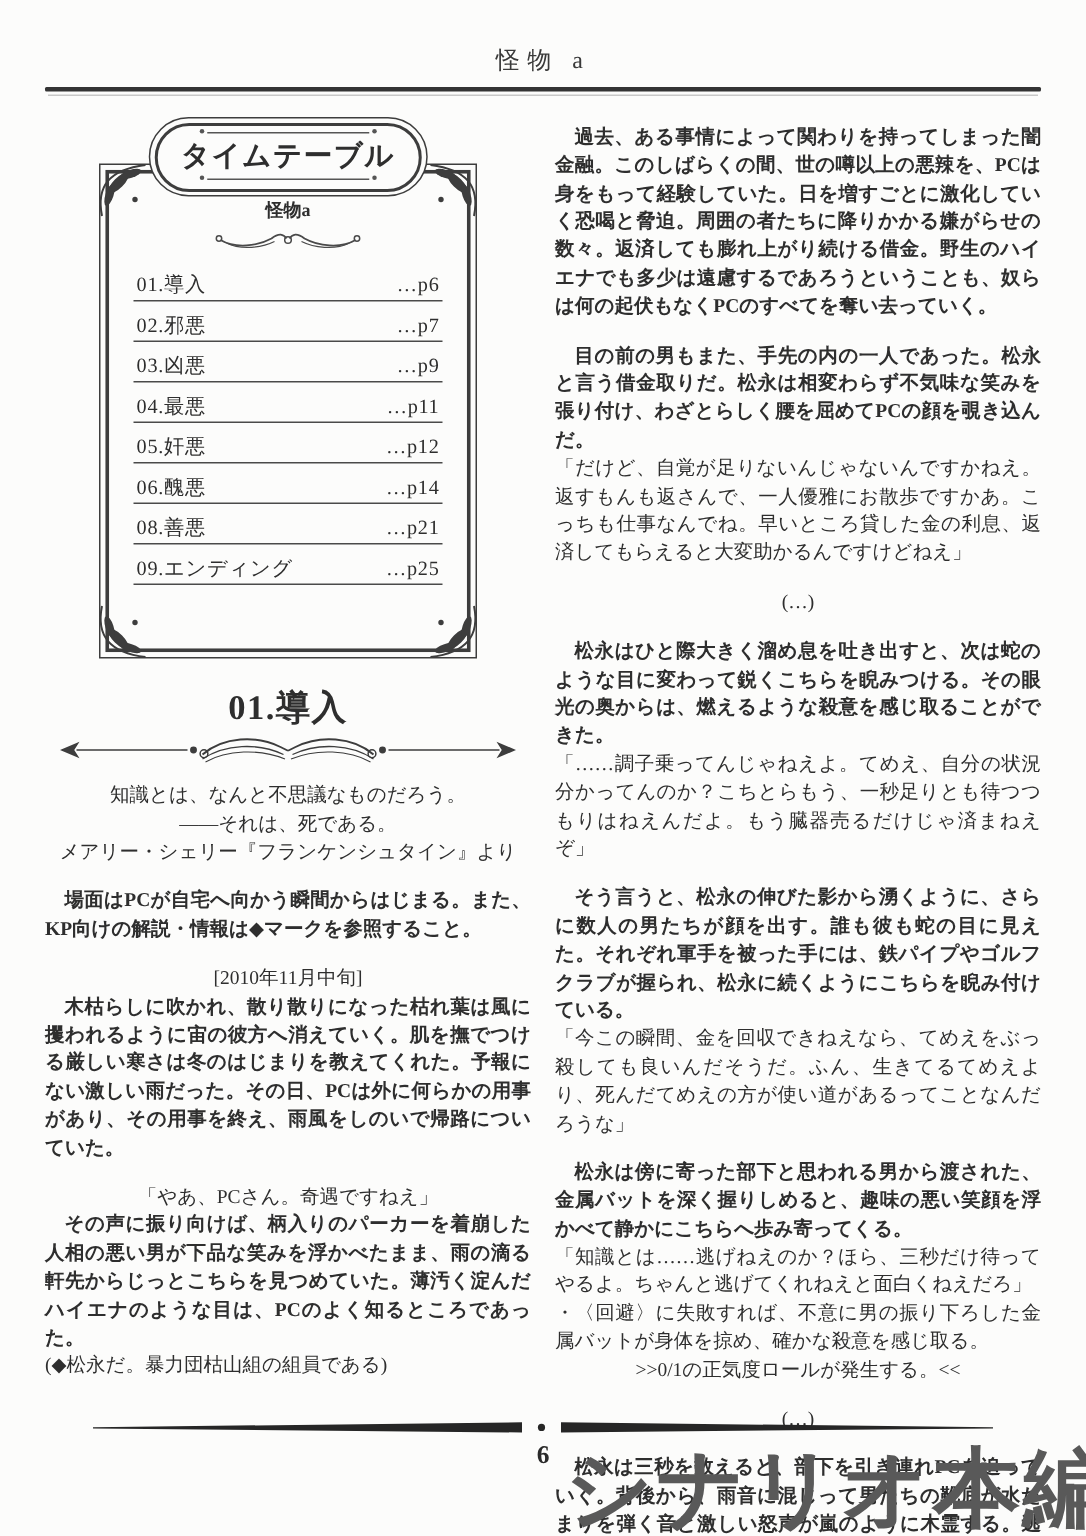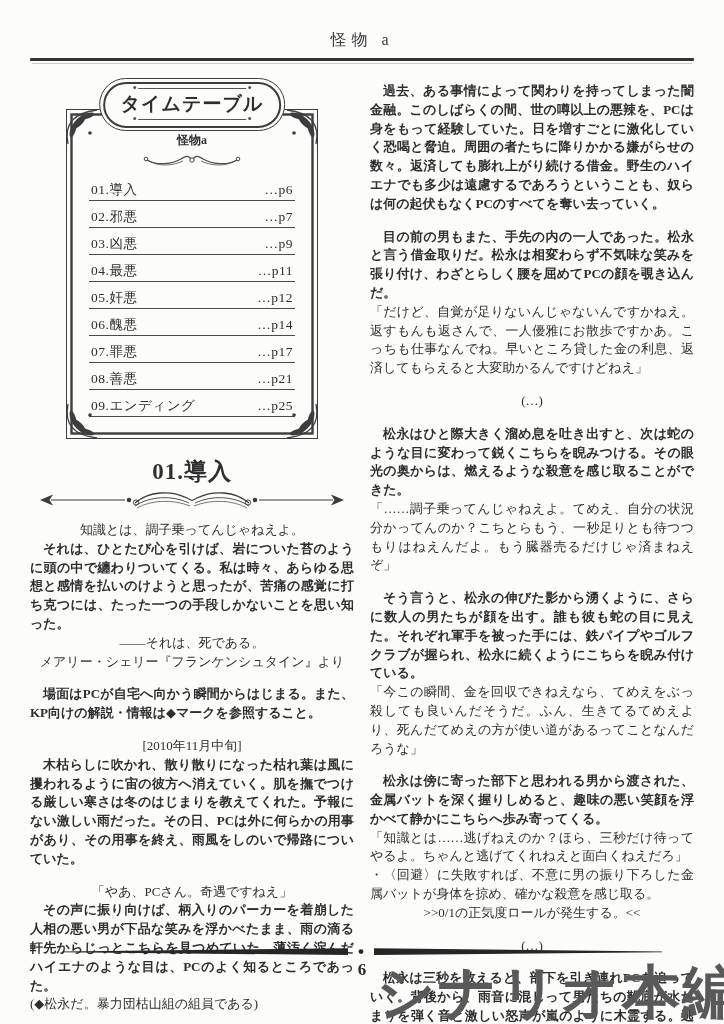--- a/index.html
+++ b/index.html
@@ -130,24 +130,20 @@
               </div>
               <div class="toc-row">
                 <span class="toc-label">05.奸悪</span>
                 <span class="toc-page">…p12</span>
               </div>
               <div class="toc-row">
                 <span class="toc-label">06.醜悪</span>
                 <span class="toc-page">…p14</span>
               </div>
               <div class="toc-row">
-                <span class="toc-label">07.罪悪</span>
-                <span class="toc-page">…p17</span>
-              </div>
-              <div class="toc-row">
                 <span class="toc-label">08.善悪</span>
                 <span class="toc-page">…p21</span>
               </div>
               <div class="toc-row">
                 <span class="toc-label">09.エンディング</span>
                 <span class="toc-page">…p25</span>
               </div>
             </div>
         </div>
       </div>
@@ -160,22 +156,21 @@
           <circle cx="92" cy="13" r="2.3" fill="#3d3d3d"></circle>
           <path d="M98,16 C112,4 134,3 150,11 C153,12.5 155,13.5 155,13.5" fill="none" stroke="#3d3d3d" stroke-width="1.3"></path>
           <path d="M98,19 C113,9 135,8 152,16" fill="none" stroke="#3d3d3d" stroke-width="0.9"></path>
           <path d="M100,21 C114,13 136,12 153,19" fill="none" stroke="#3d3d3d" stroke-width="0.7"></path>
           <circle cx="99" cy="15.5" r="2.6" fill="none" stroke="#3d3d3d" stroke-width="1"></circle>
         </g>
         <use href="#fl-half" transform="translate(310 0) scale(-1 1)"></use>
       </svg>
 
       <div class="body-text">
-          <p class="para center">知識とは、調子乗ってんじゃねえよ。</p>
-          <p class="para indent">それは、ひとたび心を引けば、岩についた苔のように頭の中で纏わりついてくる。私は時々、あらゆる思想と感情を払いのけようと思ったが、苦痛の感覚に打ち克つには、たった一つの手段しかないことを思い知った。</p>
+          <p class="para center">知識とは、なんと不思議なものだろう。</p>
           <p class="para center">——それは、死である。</p>
           <p class="para center">メアリー・シェリー『フランケンシュタイン』より</p>
           <p class="para indent gap">場面はPCが自宅へ向かう瞬間からはじまる。また、KP向けの解説・情報は◆マークを参照すること。</p>
           <p class="para center gap">[2010年11月中旬]</p>
           <p class="para indent">木枯らしに吹かれ、散り散りになった枯れ葉は風に攫われるように宙の彼方へ消えていく。肌を撫でつける厳しい寒さは冬のはじまりを教えてくれた。予報にない激しい雨だった。その日、PCは外に何らかの用事があり、その用事を終え、雨風をしのいで帰路についていた。</p>
           <p class="para center gap">「やあ、PCさん。奇遇ですねえ」</p>
           <p class="para indent">その声に振り向けば、柄入りのパーカーを着崩した人相の悪い男が下品な笑みを浮かべたまま、雨の滴る軒先からじっとこちらを見つめていた。薄汚く淀んだハイエナのような目は、PCのよく知るところであった。</p>
           <p class="para plain">(◆松永だ。暴力団枯山組の組員である)</p>
         </div>
     </div>

